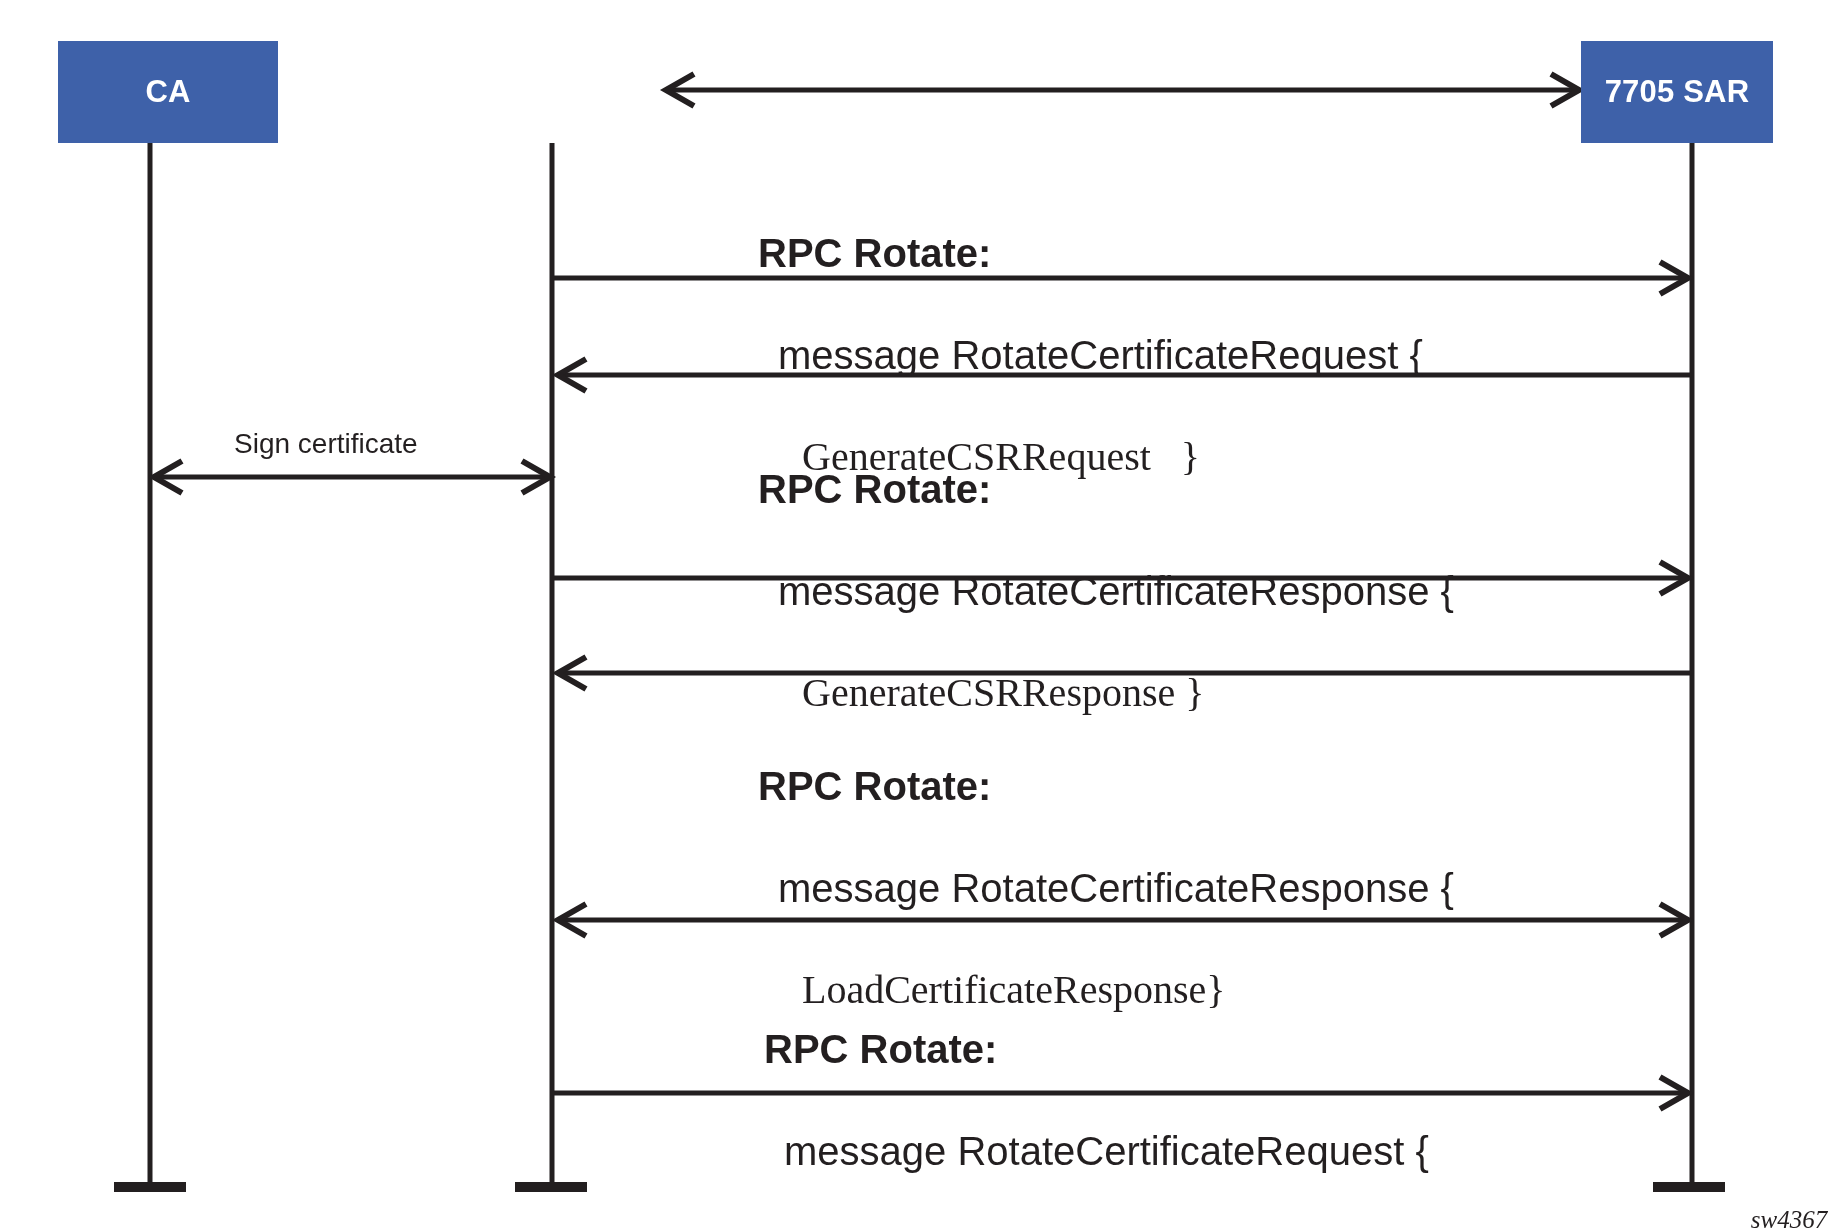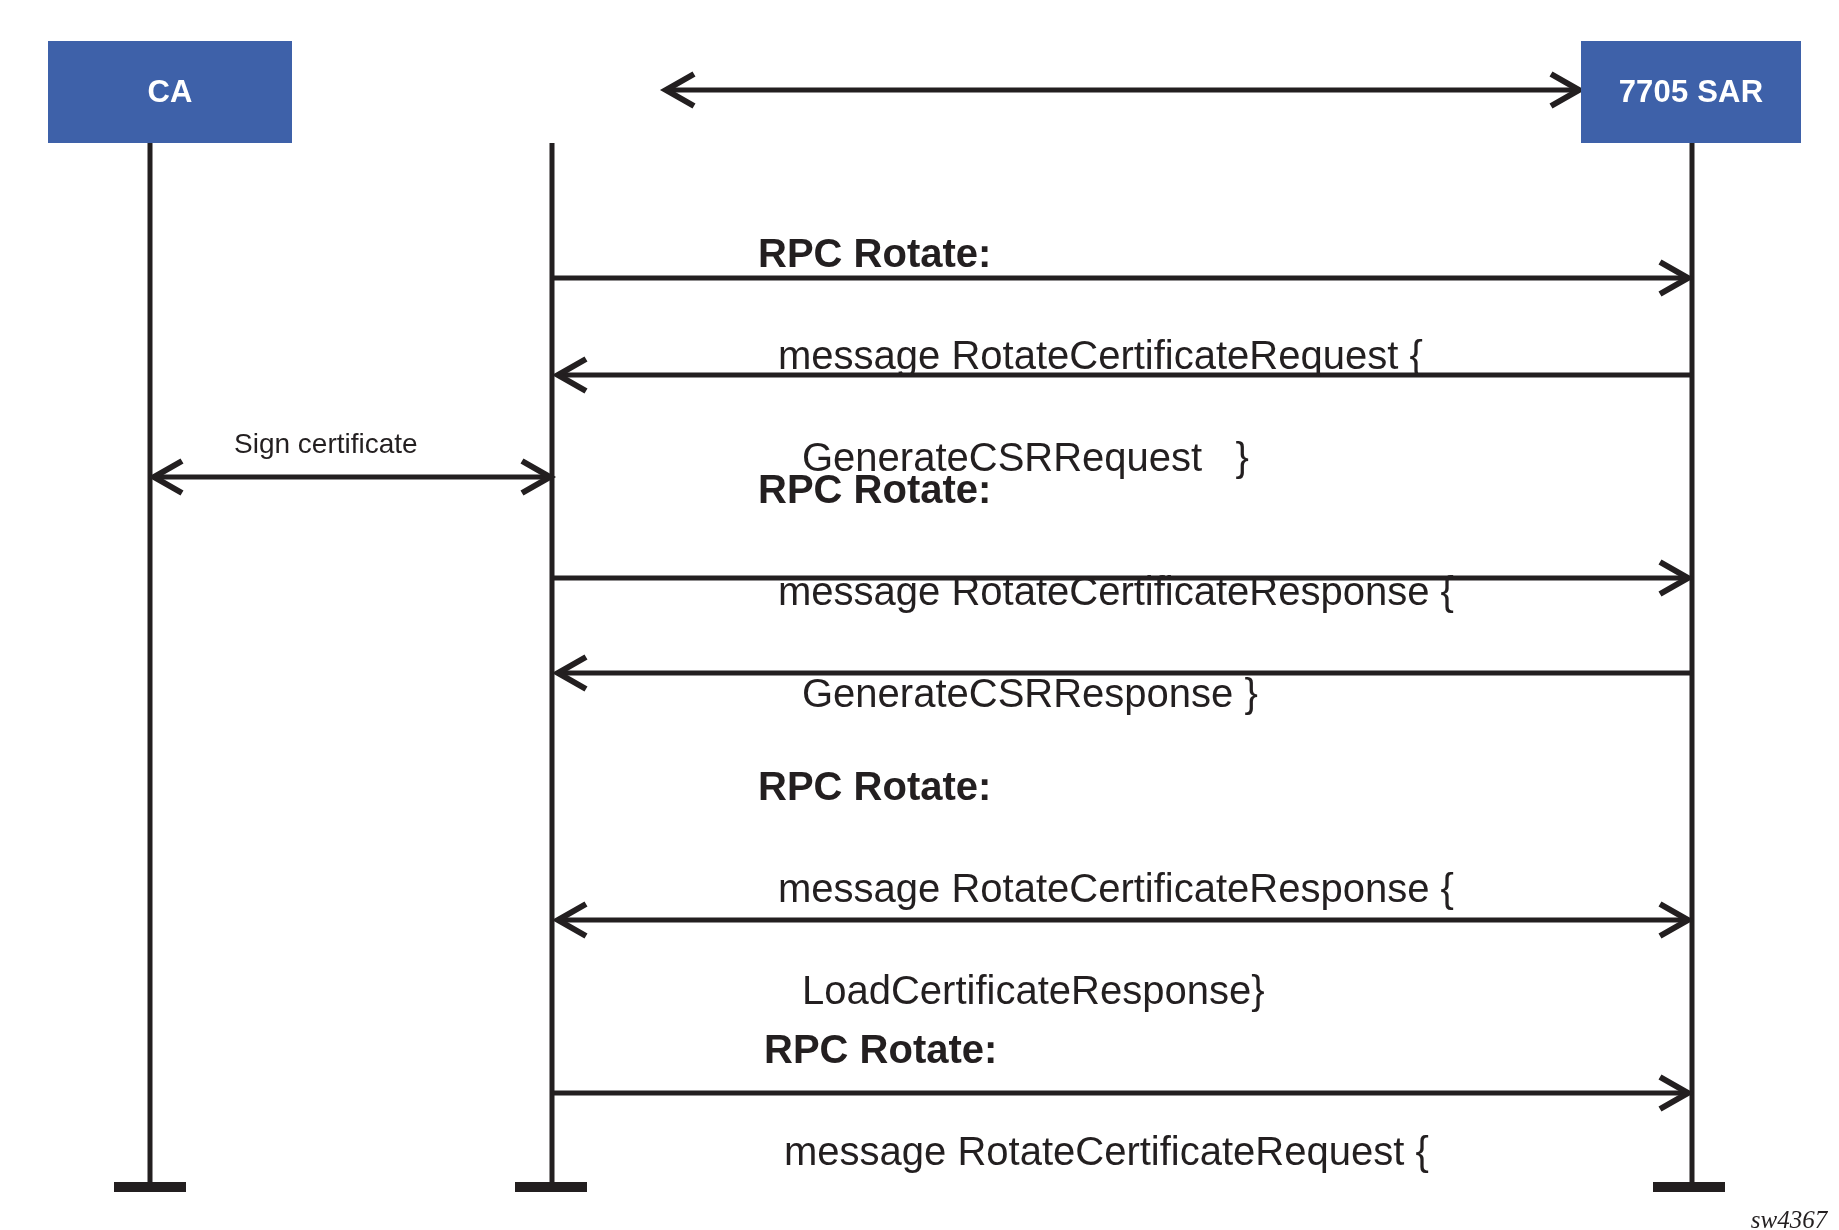--- a/index.html
+++ b/index.html
@@ -19,32 +19,32 @@
     height: 102px;
     background: #3e61a9;
     color: #ffffff;
     font-weight: bold;
     font-size: 31px;
     display: flex;
     align-items: center;
     justify-content: center;
     letter-spacing: 0.2px;
   }
-  .actor-ca        { left: 48px;   width: 244px; }
+  .actor-ca        { left: 58px;   width: 220px; }
   .actor-controller{ left: 442px;  width: 220px; }
-  .actor-sar       { left: 1581px; width: 220px; }
+  .actor-sar       { left: 1581px; width: 192px; }
   .rpc {
     position: absolute;
     font-size: 40px;
     line-height: 34px;
     white-space: pre;
   }
   .rpc-title { font-weight: bold; }
   .rpc-line  { font-weight: normal; margin-left: 20px; }
-  .rpc-indent { padding-left: 24px; }
+  .rpc-indent { padding-left: 24px; font-family: Liberation Serif, serif; }
   .note {
     position: absolute;
     font-size: 28px;
     line-height: 32px;
     white-space: pre;
   }
   .note-sign     { left: 234px; top: 428px; }
   .note-validate { left: 797px; top: 868px; }
   .figure-id {
     position: absolute;

